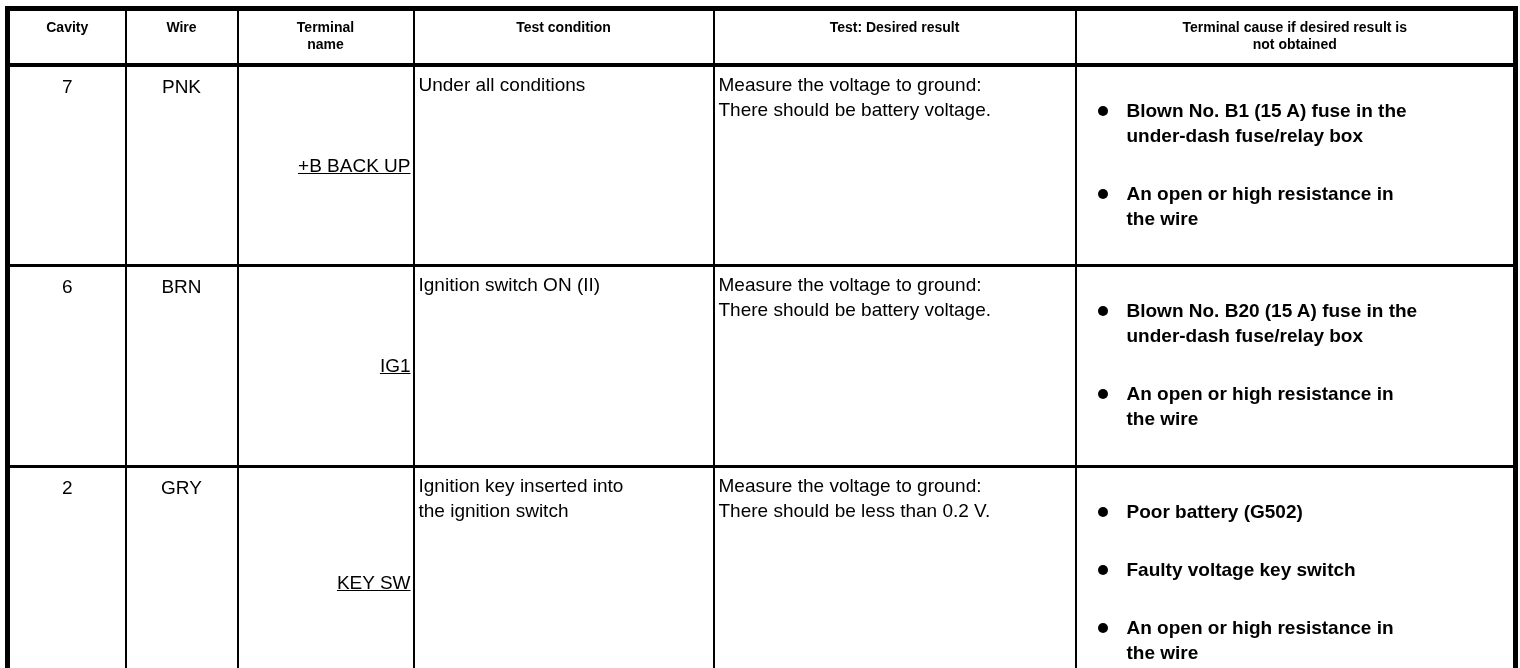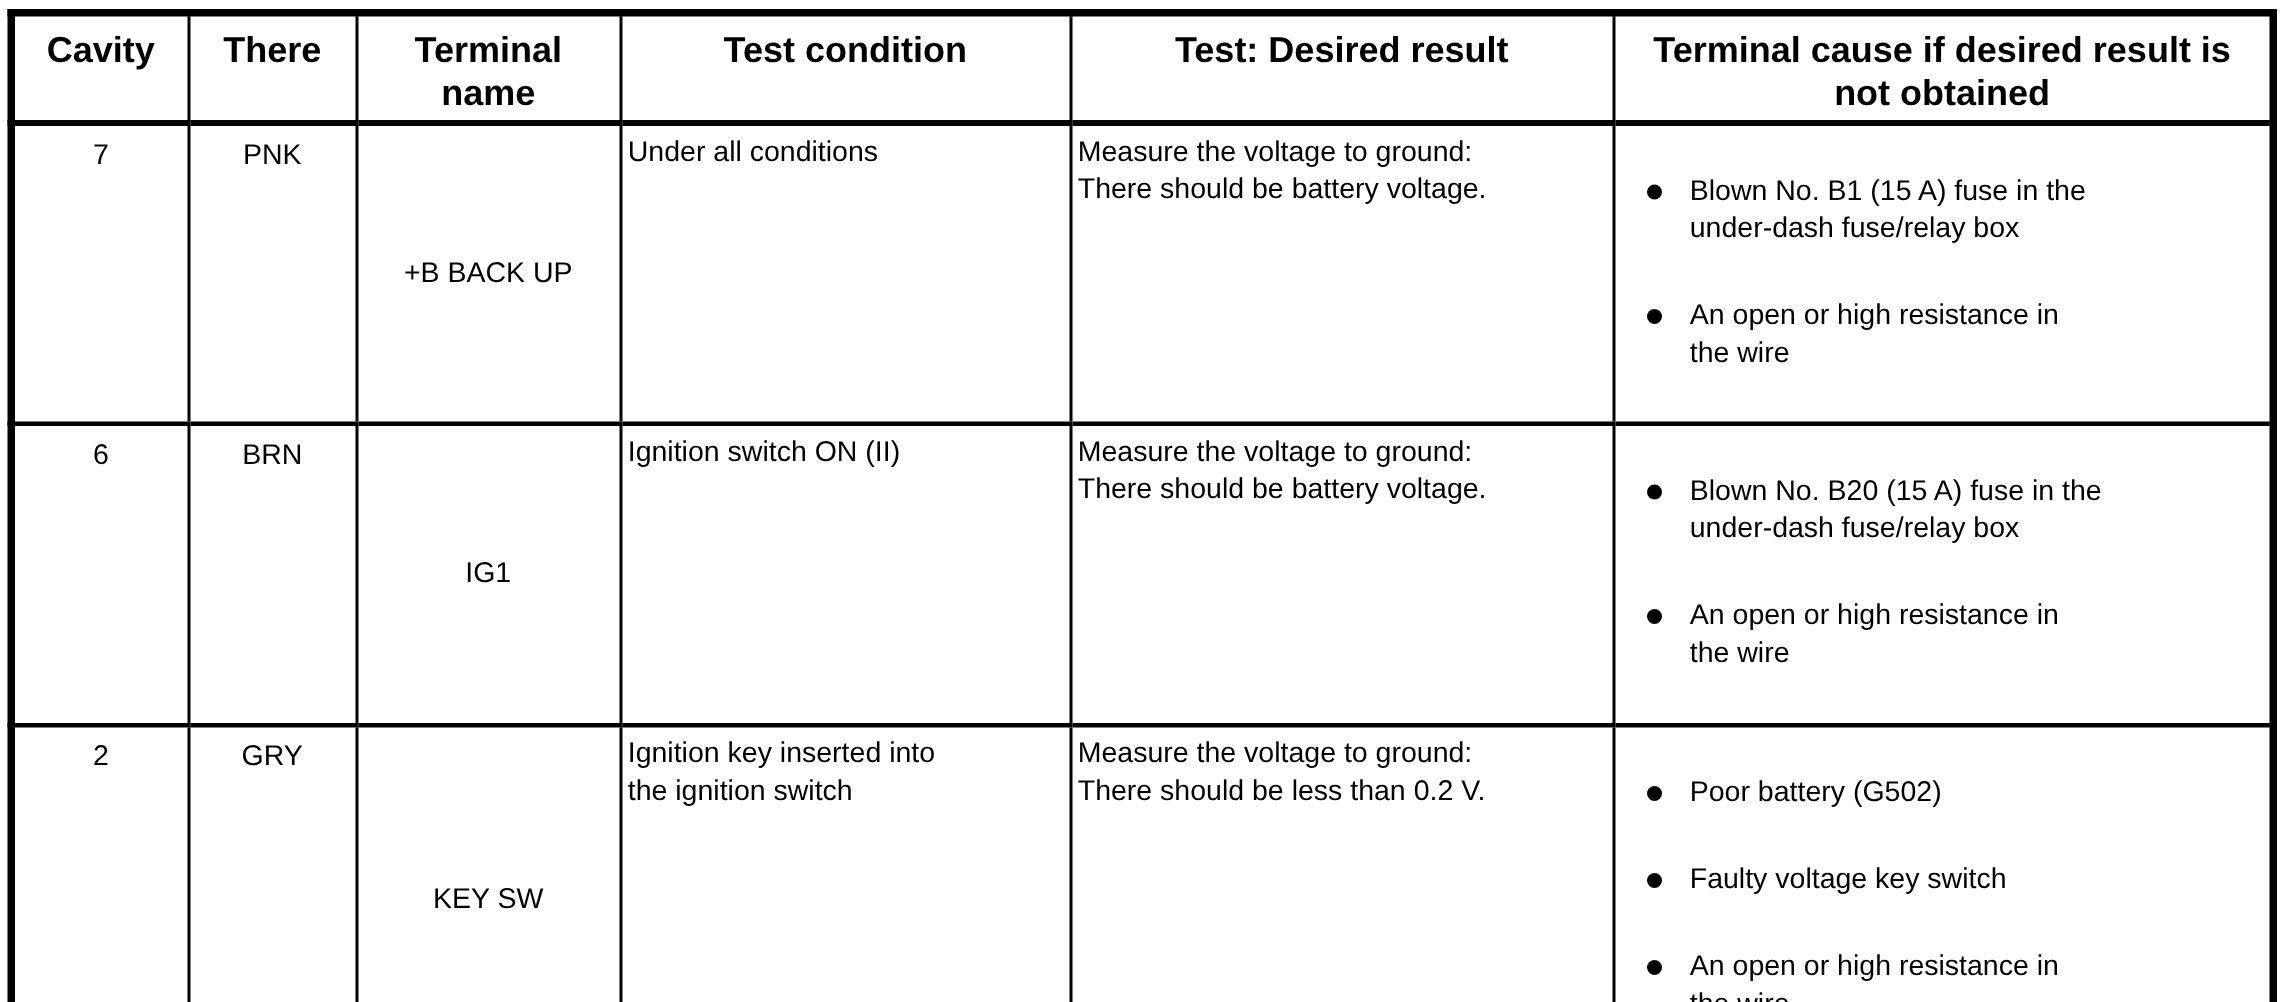--- a/index.html
+++ b/index.html
@@ -25,21 +25,21 @@
   col.w-wire     { width: 112px; }
   col.w-terminal { width: 176px; }
   col.w-cond     { width: 300px; }
   col.w-result   { width: 362px; }
   col.w-cause    { width: 440px; }
 
   th, td { border: 2px solid #000; overflow: hidden; }
 
   thead th {
     border-bottom: 4px solid #000;
-    font-size: 24px;
+    font-size: 14px;
     font-weight: bold;
     line-height: 1.22;
     text-align: center;
     vertical-align: top;
     padding: 8px 2px 2px 2px;
     white-space: pre-line;
   }
   tr.r-head { height: 56px; }
   tr.r-0 { height: 134px; }
   tr.r-1 { height: 128px; }
@@ -50,29 +50,31 @@
     font-size: 19px;
     line-height: 1.32;
     vertical-align: top;
     white-space: pre-line;
   }
   td.c-cavity, td.c-wire {
     text-align: center;
     padding-top: 7px;
   }
   td.c-terminal {
-    text-align: center;
+    text-align: right;
     vertical-align: middle;
     padding: 0 2px;
+    text-decoration: underline;
   }
   td.c-cond, td.c-result {
     padding: 5px 2px 10px 4px;
   }
   td.c-cause {
     padding: 6px 2px 0 0;
+    font-weight: bold;
   }
   .cause-item {
     display: flex;
     align-items: flex-start;
     margin-bottom: 8px;
   }
   .bullet {
     flex: 0 0 auto;
     width: 10px;
     height: 10px;
@@ -92,21 +94,21 @@
     <col class="w-cavity">
       <col class="w-wire">
       <col class="w-terminal">
     <col class="w-cond">
       <col class="w-result">
       <col class="w-cause">
   </colgroup>
   <thead>
     <tr class="r-head">
       <th>Cavity</th>
-      <th>There</th>
+      <th>Wire</th>
       <th>Terminal
 name</th>
       <th>Test condition</th>
       <th>Test: Desired result</th>
       <th>Terminal cause if desired result is
 not obtained</th>
     </tr>
   </thead>
   <tbody>
 

